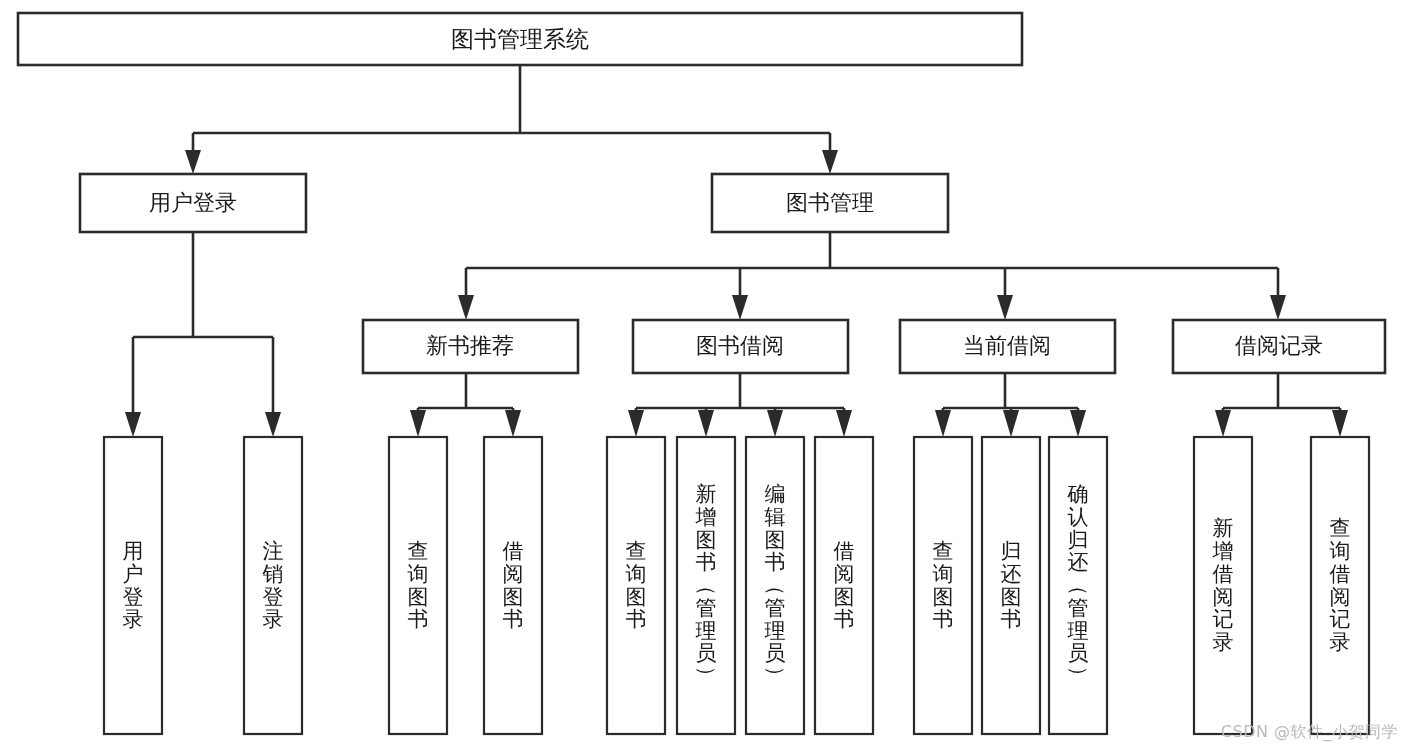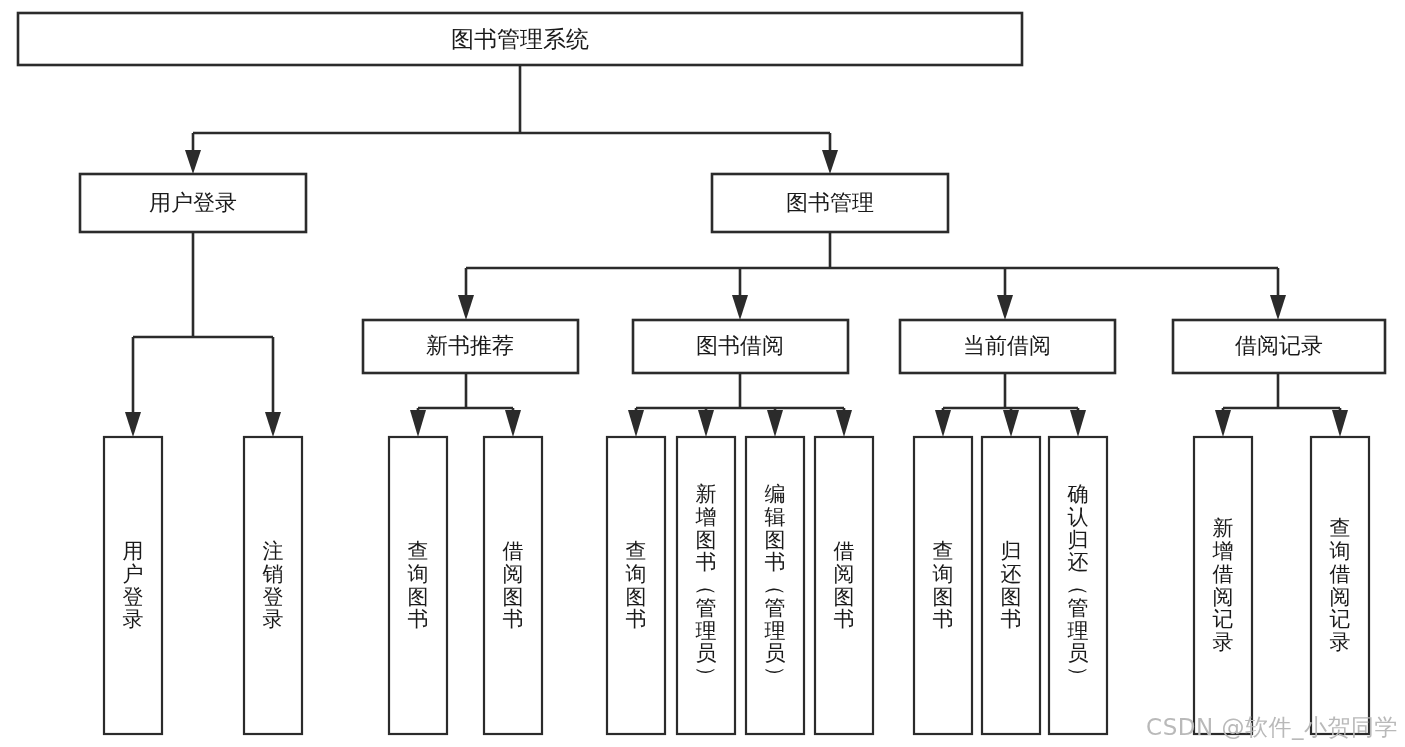--- a/index.html
+++ b/index.html
@@ -76,21 +76,21 @@
   }
   .vlabel span.rot {
     display: block;
     transform: rotate(90deg);
   }
   .watermark {
     position: absolute;
     right: 6px;
     bottom: 4px;
     font-family: "DejaVu Sans", "Liberation Sans", sans-serif;
-    font-size: 23px;
+    font-size: 16px;
     color: #b9b9b9;
     letter-spacing: 0.5px;
     white-space: nowrap;
   }
 </style>
 </head>
 <body>
 
 <div id="diagram-root">
 

